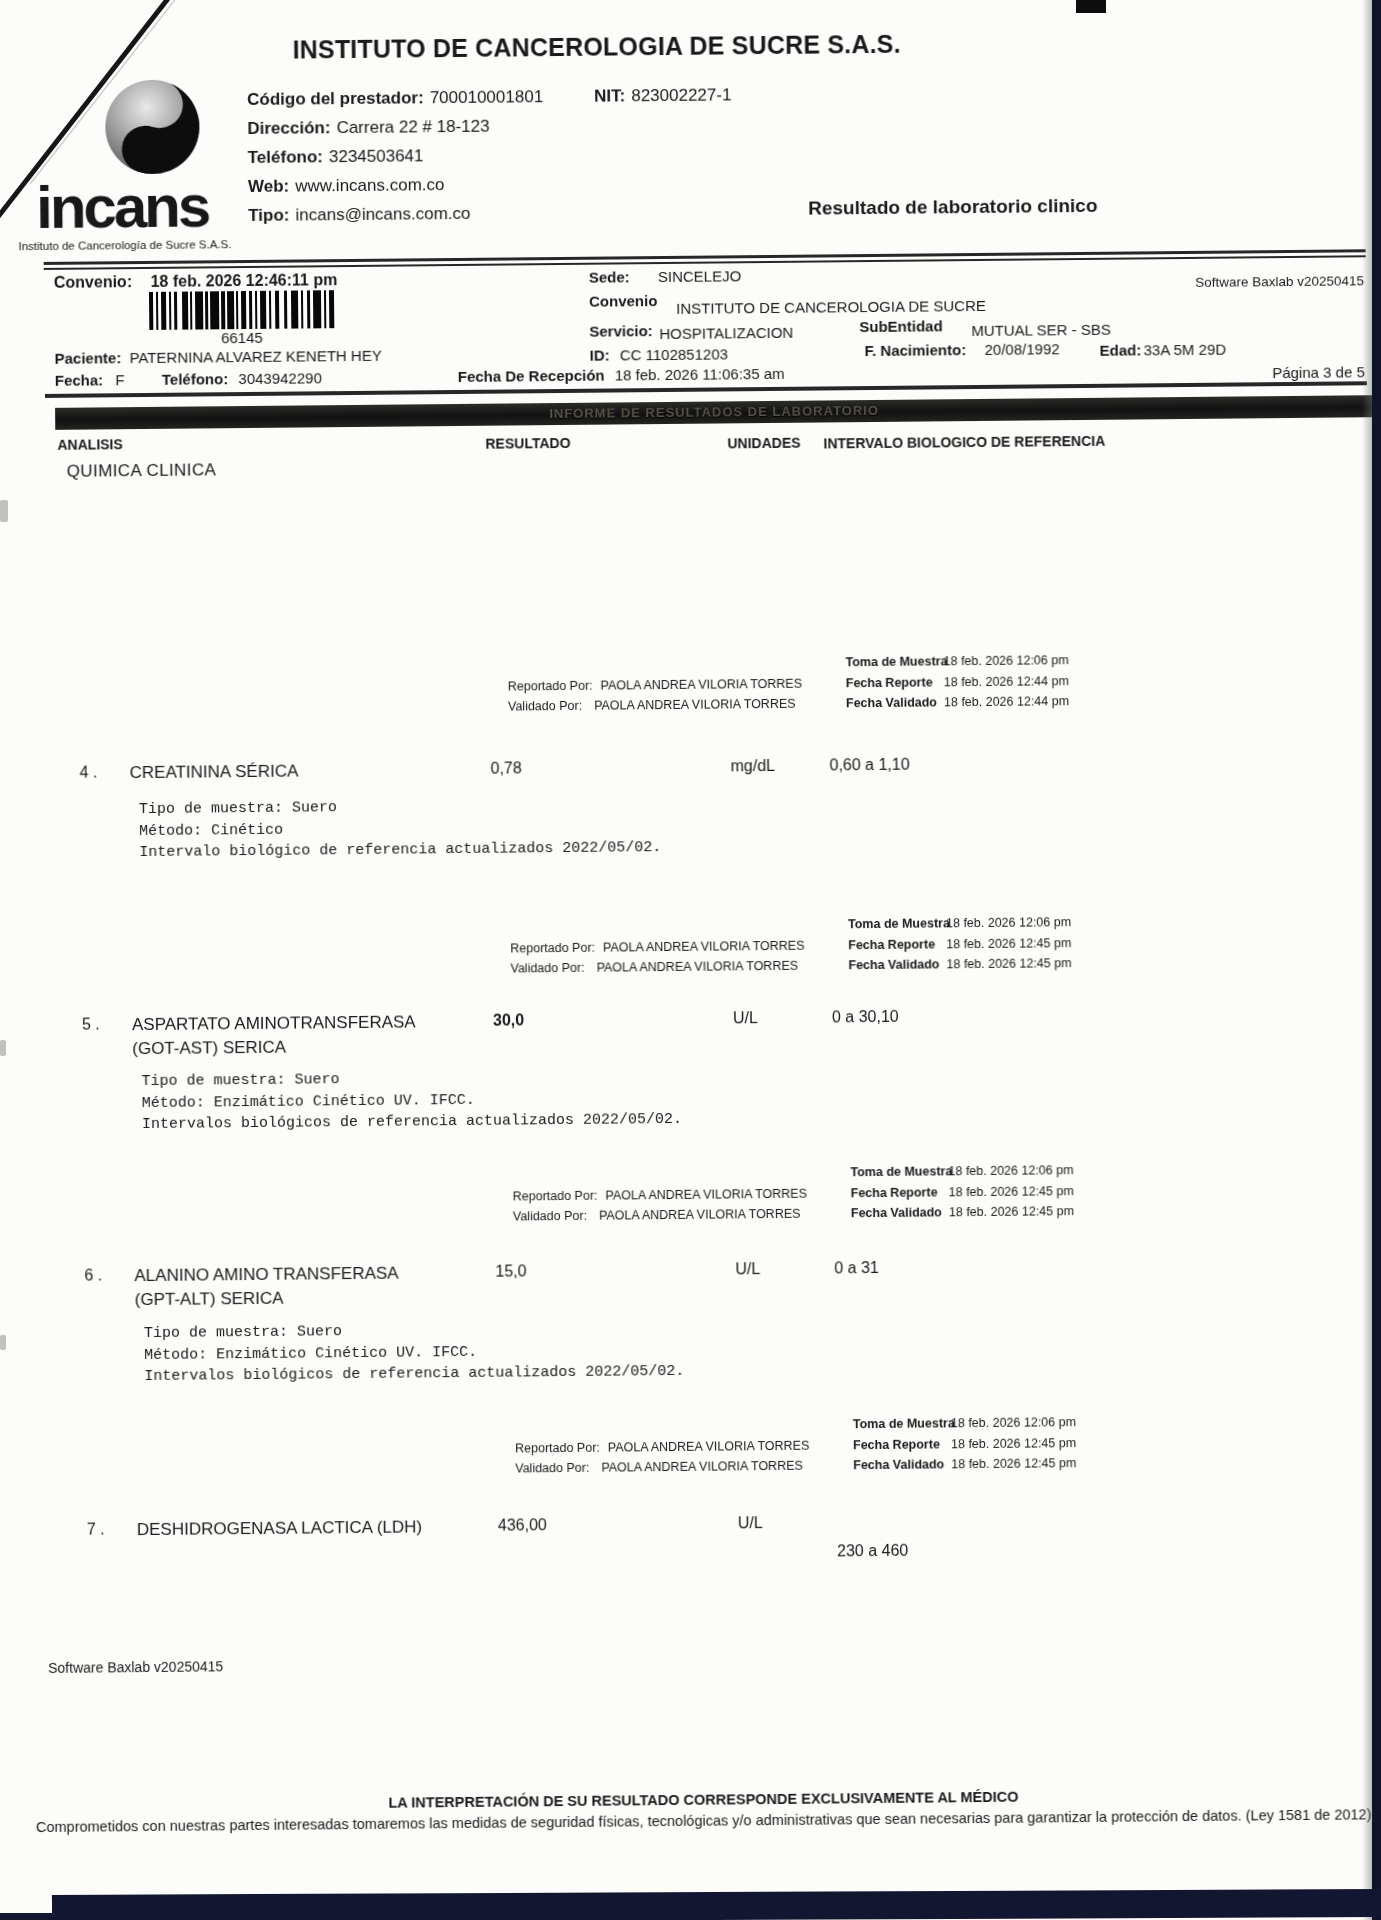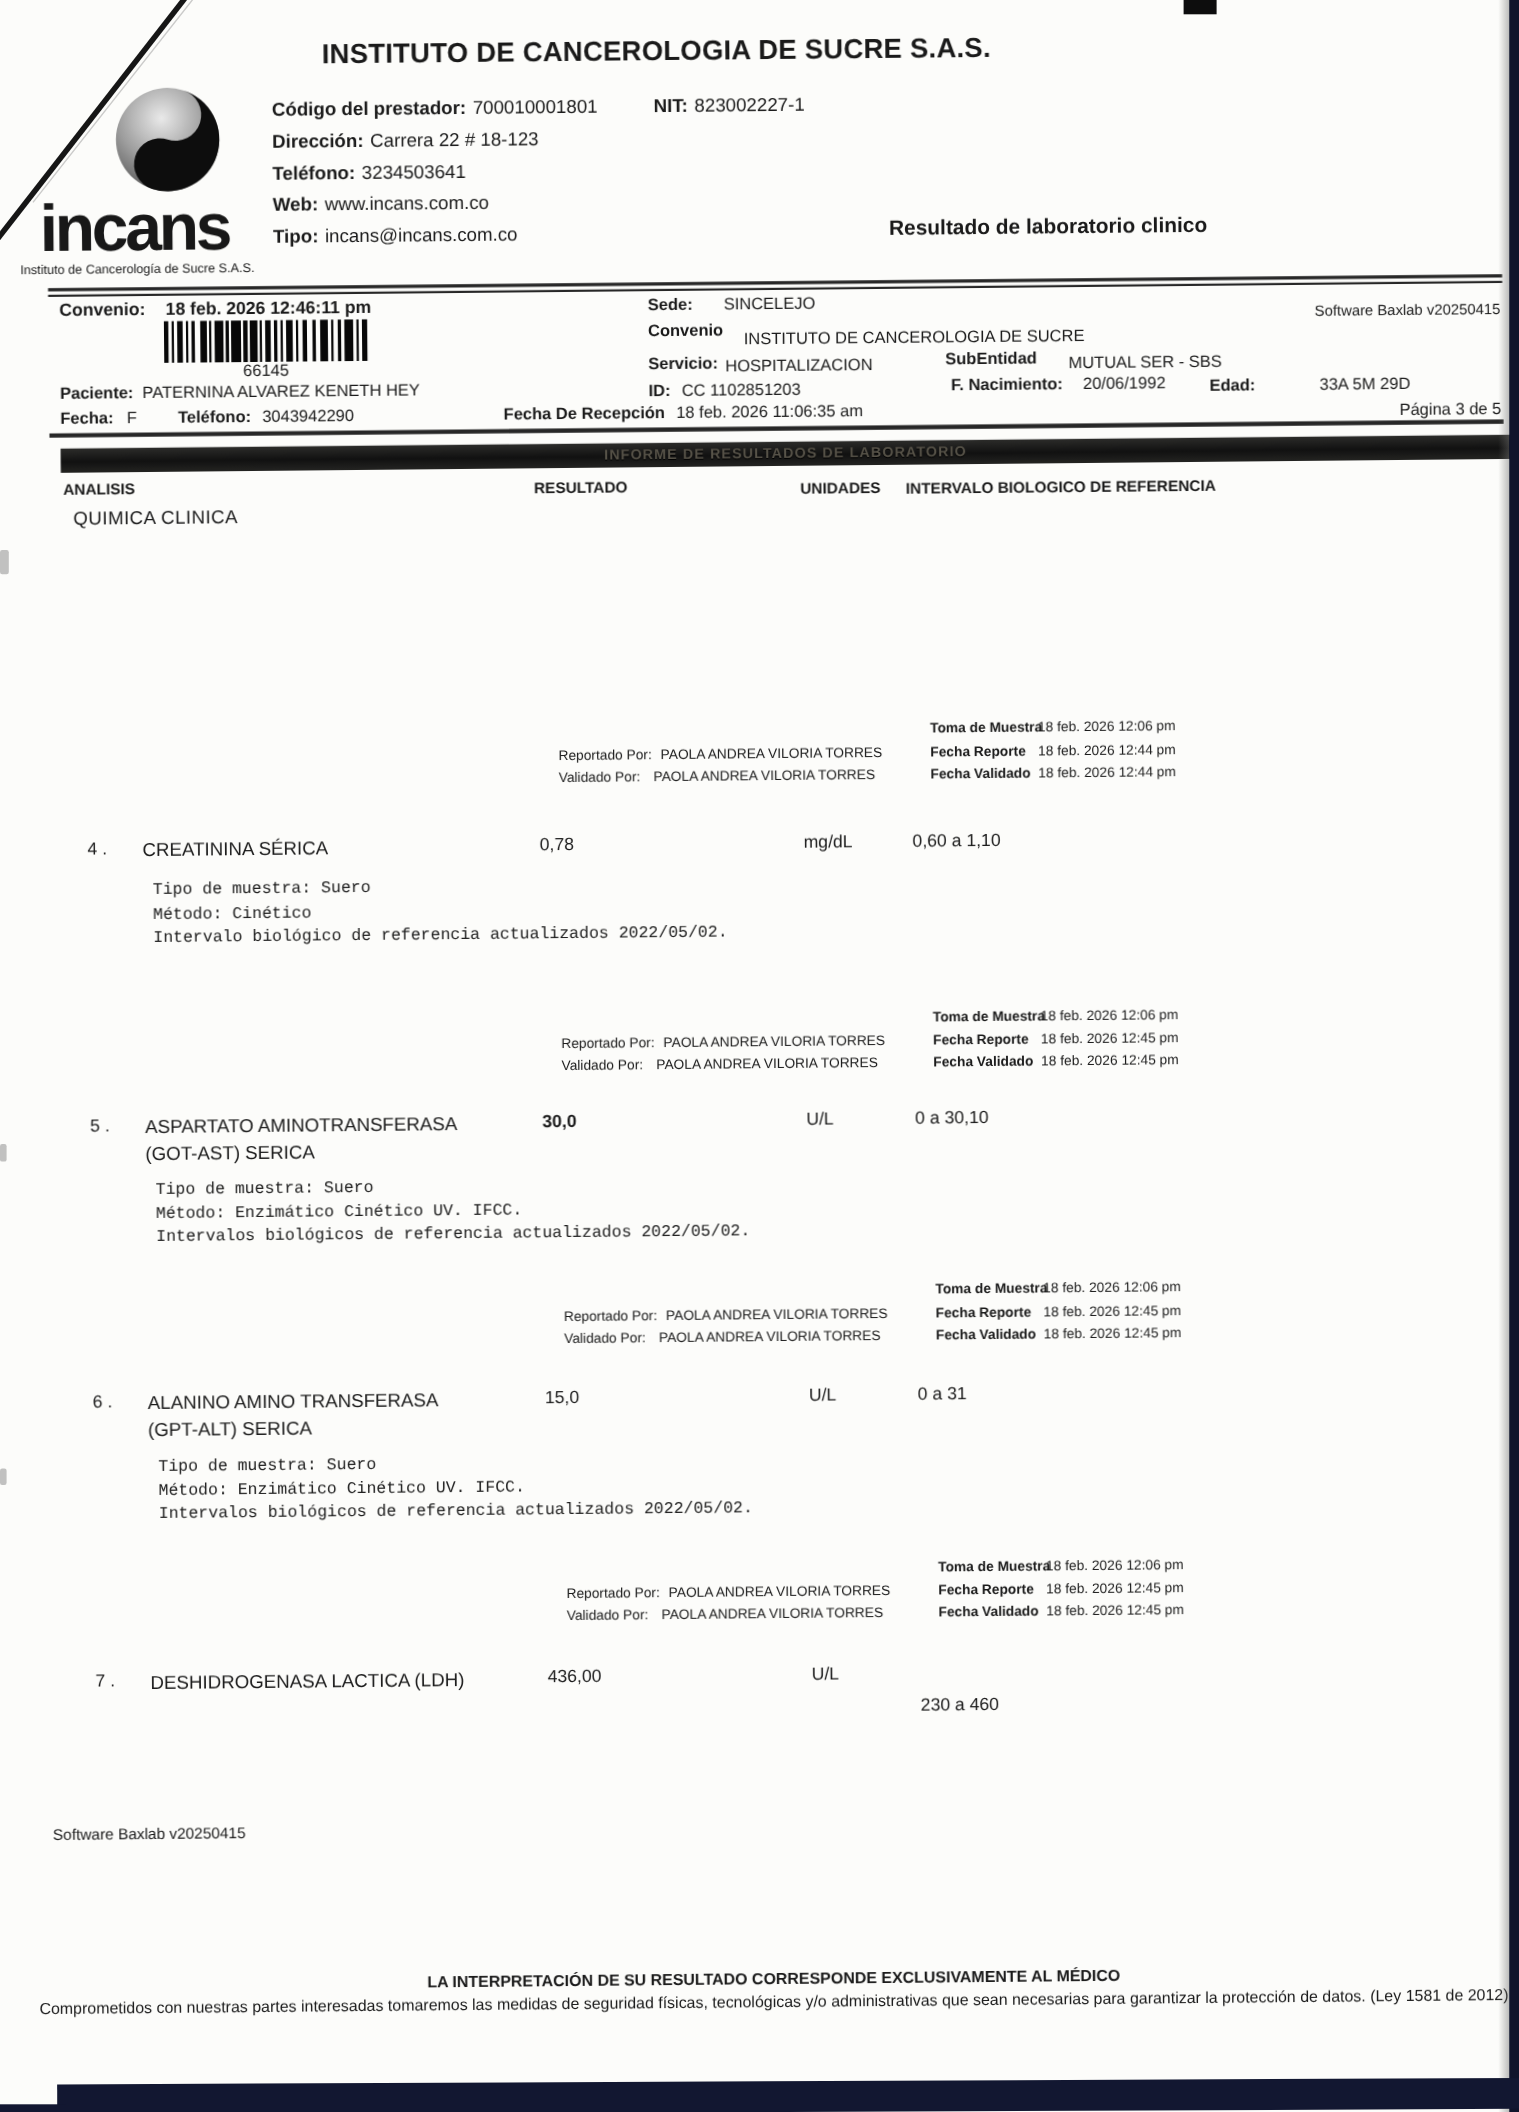--- a/index.html
+++ b/index.html
@@ -177,23 +177,23 @@
     <span class="abs p15 lab" style="left:590px;top:328px;">Servicio:</span>
     <span class="abs p15" style="left:660px;top:331px;">HOSPITALIZACION</span>
     <span class="abs p15 lab" style="left:860px;top:326px;text-align:center;">SubEntidad</span>
     <span class="abs p15" style="left:972px;top:331px;">MUTUAL SER - SBS</span>
 
     <div class="abs p15" style="left:590px;top:352px;">
       <span class="lab">ID:</span>
       <span style="margin-left:6px;">CC 1102851203</span>
     </div>
     <span class="abs p15 lab" style="left:865px;top:350px;">F. Nacimiento:</span>
-    <span class="abs p15" style="left:985px;top:350px;">20/06/1992</span>
+    <span class="abs p15" style="left:985px;top:350px;">20/08/1992</span>
     <span class="abs p15 lab" style="left:1100px;top:352px;">Edad:</span>
-    <span class="abs p15" style="left:1200px;top:352px;">33A 5M 29D</span>
+    <span class="abs p15" style="left:1144px;top:352px;">33A 5M 29D</span>
 
     <div class="abs p15" style="left:1060px;top:376px;width:305px;text-align:right;">Página 3 de 5</div>
 
     <div class="abs rule" style="left:45px;top:394px;width:1322px;height:3.5px;"></div>
 
     <div class="abs banner" style="left:55px;top:408px;width:1318px;">INFORME DE RESULTADOS DE LABORATORIO</div>
 
     <div class="abs colhead" style="left:57px;top:437px;">ANALISIS</div>
     <div class="abs colhead" style="left:485px;top:440px;">RESULTADO</div>
     <div class="abs colhead" style="left:727px;top:442px;">UNIDADES</div>

